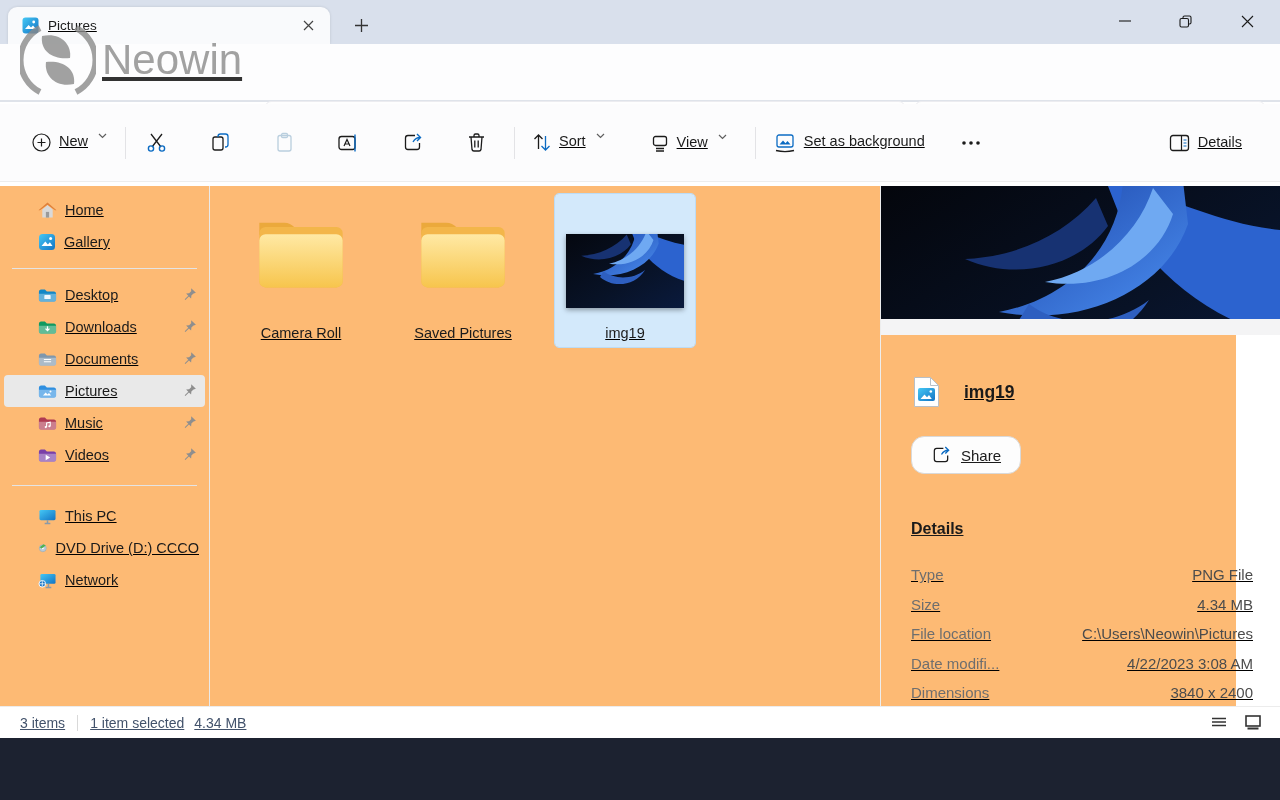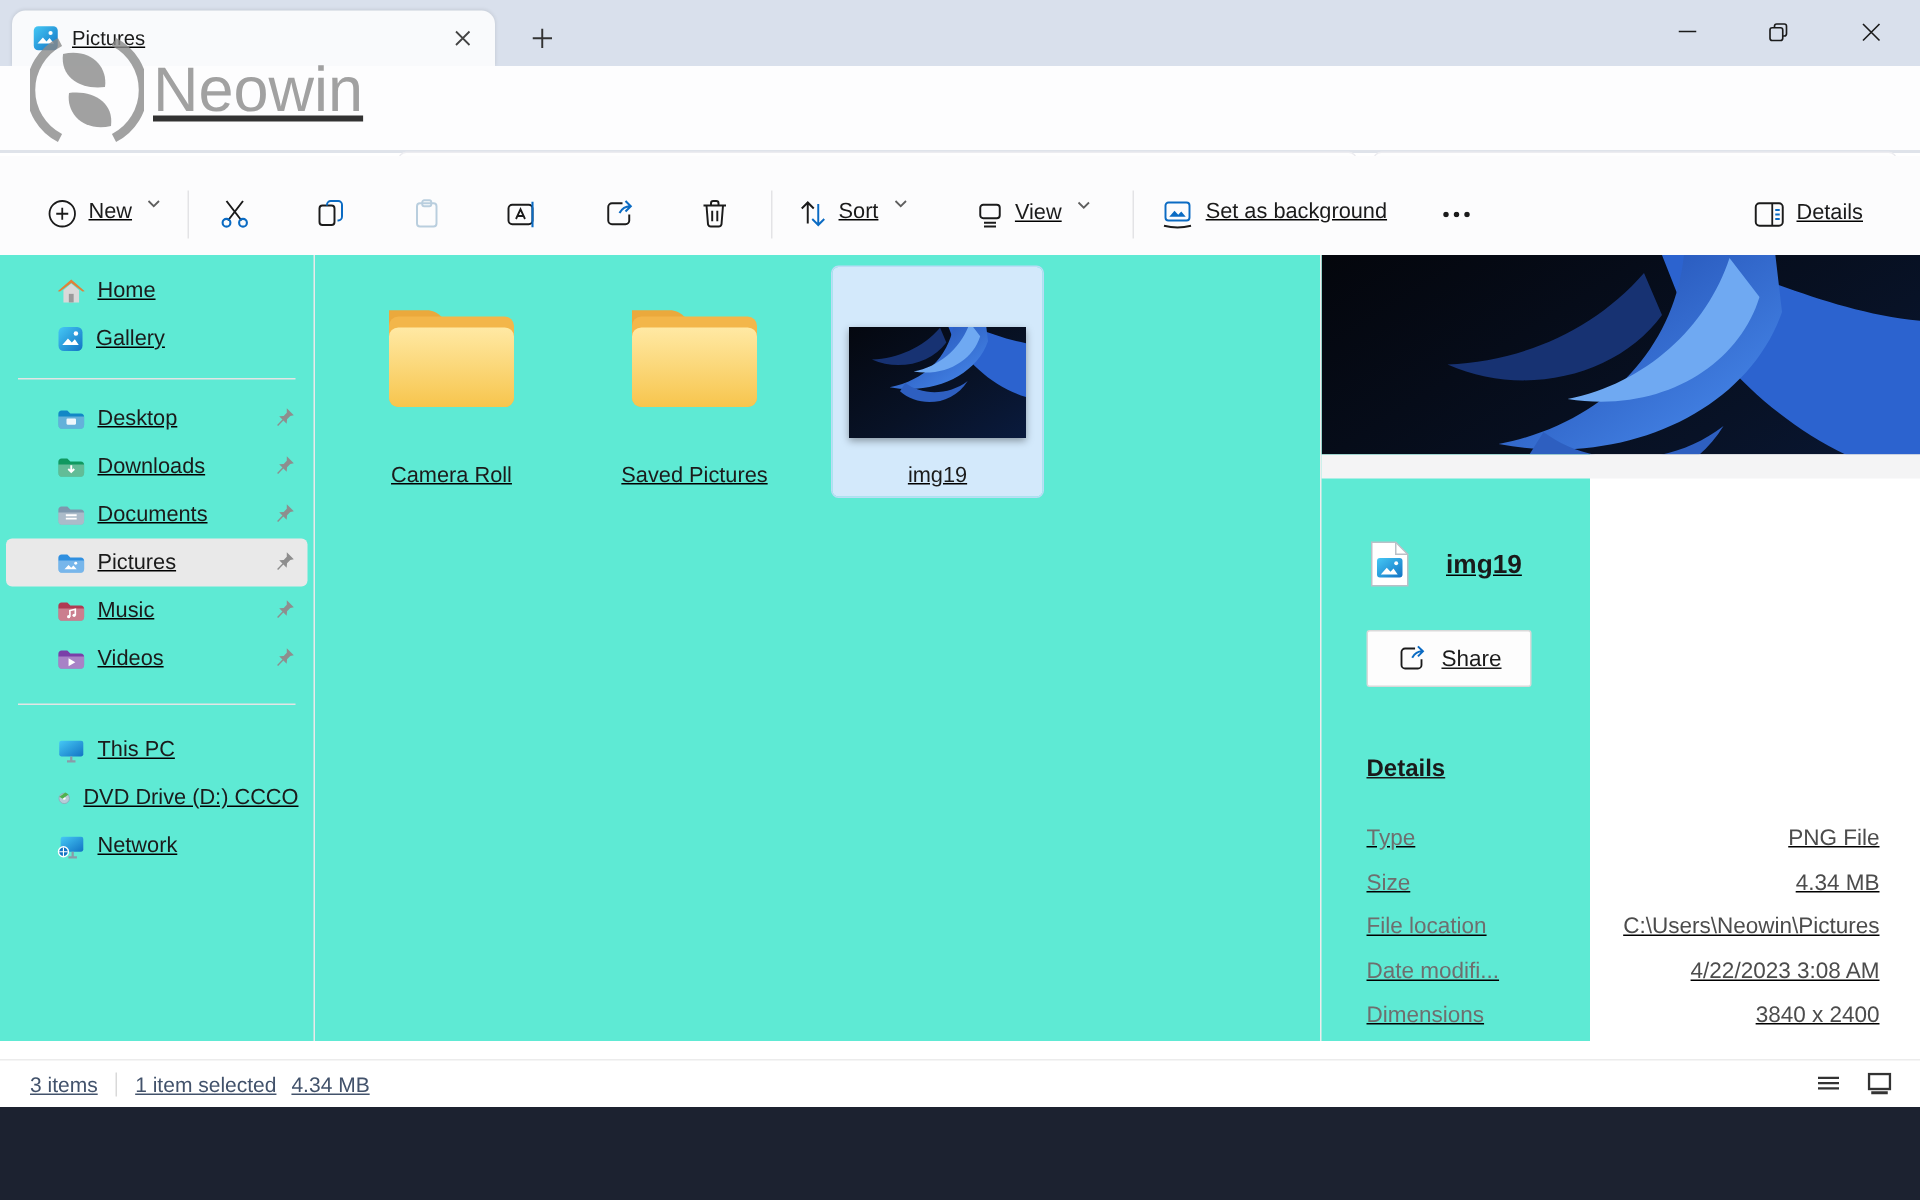--- a/index.html
+++ b/index.html
@@ -30,21 +30,21 @@
   #watermark .wm-text { font-size:42px; color:#8b8b8b; margin-left:6px; letter-spacing:0; }
 
   
   #toolbar { left:0; top:104px; width:1280px; height:78px; background:#fcfcfd; border-bottom:1px solid #ededed; display:flex; align-items:center; }
   .tb-btn { display:flex; align-items:flex-start; gap:8px; padding:8px 10px; border-radius:5px; font-size:14.5px; color:#1b1b1b; }
   .tb-icon-btn { width:44px; height:40px; display:flex; align-items:center; justify-content:center; border-radius:5px; }
   .tb-sep { width:1px; height:32px; background:#e3e3e6; margin:0 8px; }
   .chev { margin-left:2px; }
 
   
-  #content { left:0; top:170px; width:1060px; height:524px; background:#5eead4; }
+  #content { left:0; top:186px; width:1236px; height:524px; background:#fdba74; }
 
   
   #sidebar { left:0; top:0; width:210px; height:524px; border-right:1px solid #e9e9e9; padding-top:8px; }
   .side-item { height:32px; margin:0 4px; border-radius:4px; display:flex; align-items:center; padding:0 6px 0 34px; position:relative; }
   .side-item .lbl { font-size:14.5px; color:#1b1b1b; margin-left:8px; white-space:nowrap; }
   .side-item.selected { background:#e9e9e9; }
   .side-item .pin { position:absolute; right:8px; top:8px; }
   .side-sep { height:1px; background:#e4e4e4; margin:10px 12px; }
   .side-sep.big { margin:14px 12px; }
 
@@ -54,21 +54,21 @@
   #tile-img19 { background:#d3e9fb; outline:1px solid #bcdcf5; }
   .thumb-wrap { margin-top:40px; width:118px; height:74px; box-shadow:0 2px 5px rgba(0,0,0,.35); }
   .thumb-wrap svg { display:block; }
 
   
   #detailspane { left:880px; top:0; width:400px; height:524px; border-left:1px solid #ededed; }
   #preview { left:0; top:0; width:400px; height:133px; overflow:hidden; }
   #preview-strip { left:0; top:133px; width:400px; height:16px; background:#f4f4f5; }
   #filetitle-row { left:32px; top:190px; display:flex; align-items:center; gap:24px; }
   #filetitle-row .fname { font-size:17.5px; font-weight:bold; color:#1a1a1a; }
-  #share-btn { left:30px; top:250px; width:110px; height:38px; background:#fdfdfd; border:1px solid #d9d9d9; border-radius:2px; display:flex; align-items:center; justify-content:center; gap:10px; font-size:15px; color:#1b1b1b; }
+  #share-btn { left:30px; top:250px; width:110px; height:38px; background:#fdfdfd; border:1px solid #d9d9d9; border-radius:13px; display:flex; align-items:center; justify-content:center; gap:10px; font-size:15px; color:#1b1b1b; }
   #details-heading { left:30px; top:334px; font-size:16px; font-weight:bold; color:#1a1a1a; }
   #details-rows { left:30px; top:374px; width:342px; }
   .d-row { height:29.5px; display:flex; align-items:center; font-size:15px;justify-content:center; }
   .d-row .d-label { color:#6e6e6e; white-space:nowrap; }
   .d-row .d-value { margin-left:auto; color:#4c4c4c; text-align:right; white-space:nowrap; }
 
   
   #statusbar { left:0; top:706px; width:1280px; height:32px; background:#fff; border-top:1px solid #ececec; display:flex; align-items:center; font-size:14px; color:#42526b;justify-content:center; }
   .sb-sep { width:1px; height:16px; background:#d9d9d9; margin:0 12px; }
   .sb-viewbtn { width:26px; height:24px; display:flex; align-items:center; justify-content:center; border-radius:3px; }

